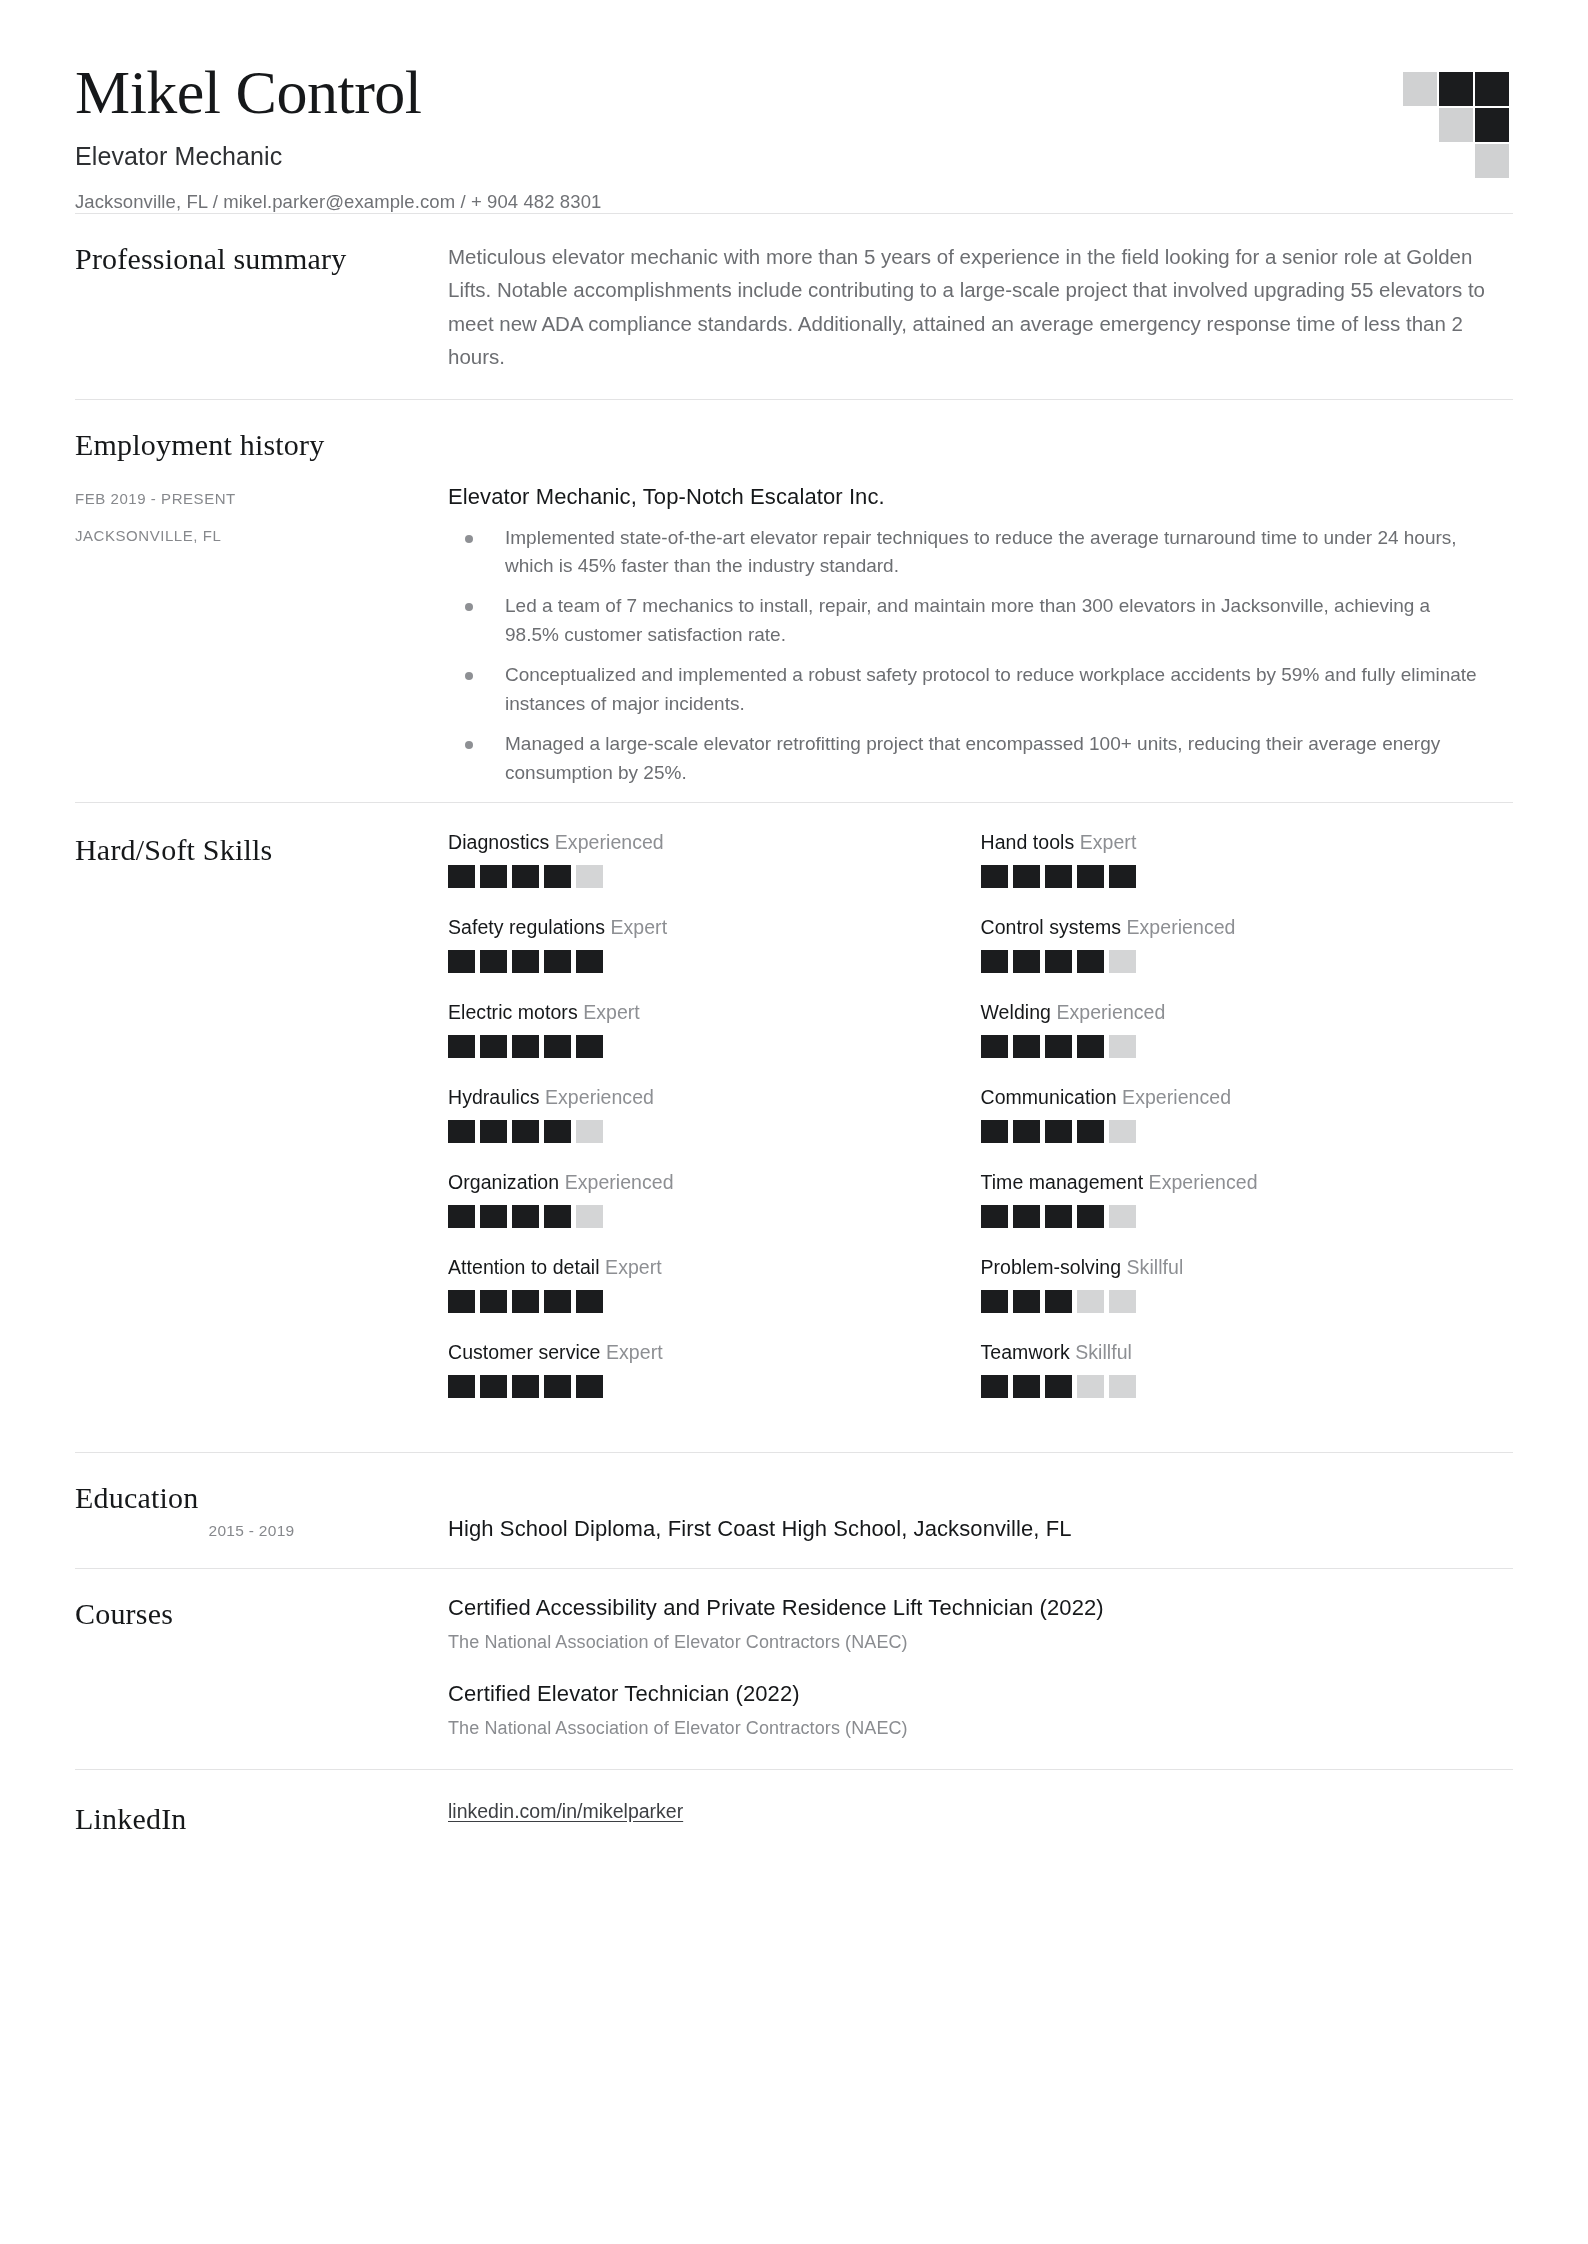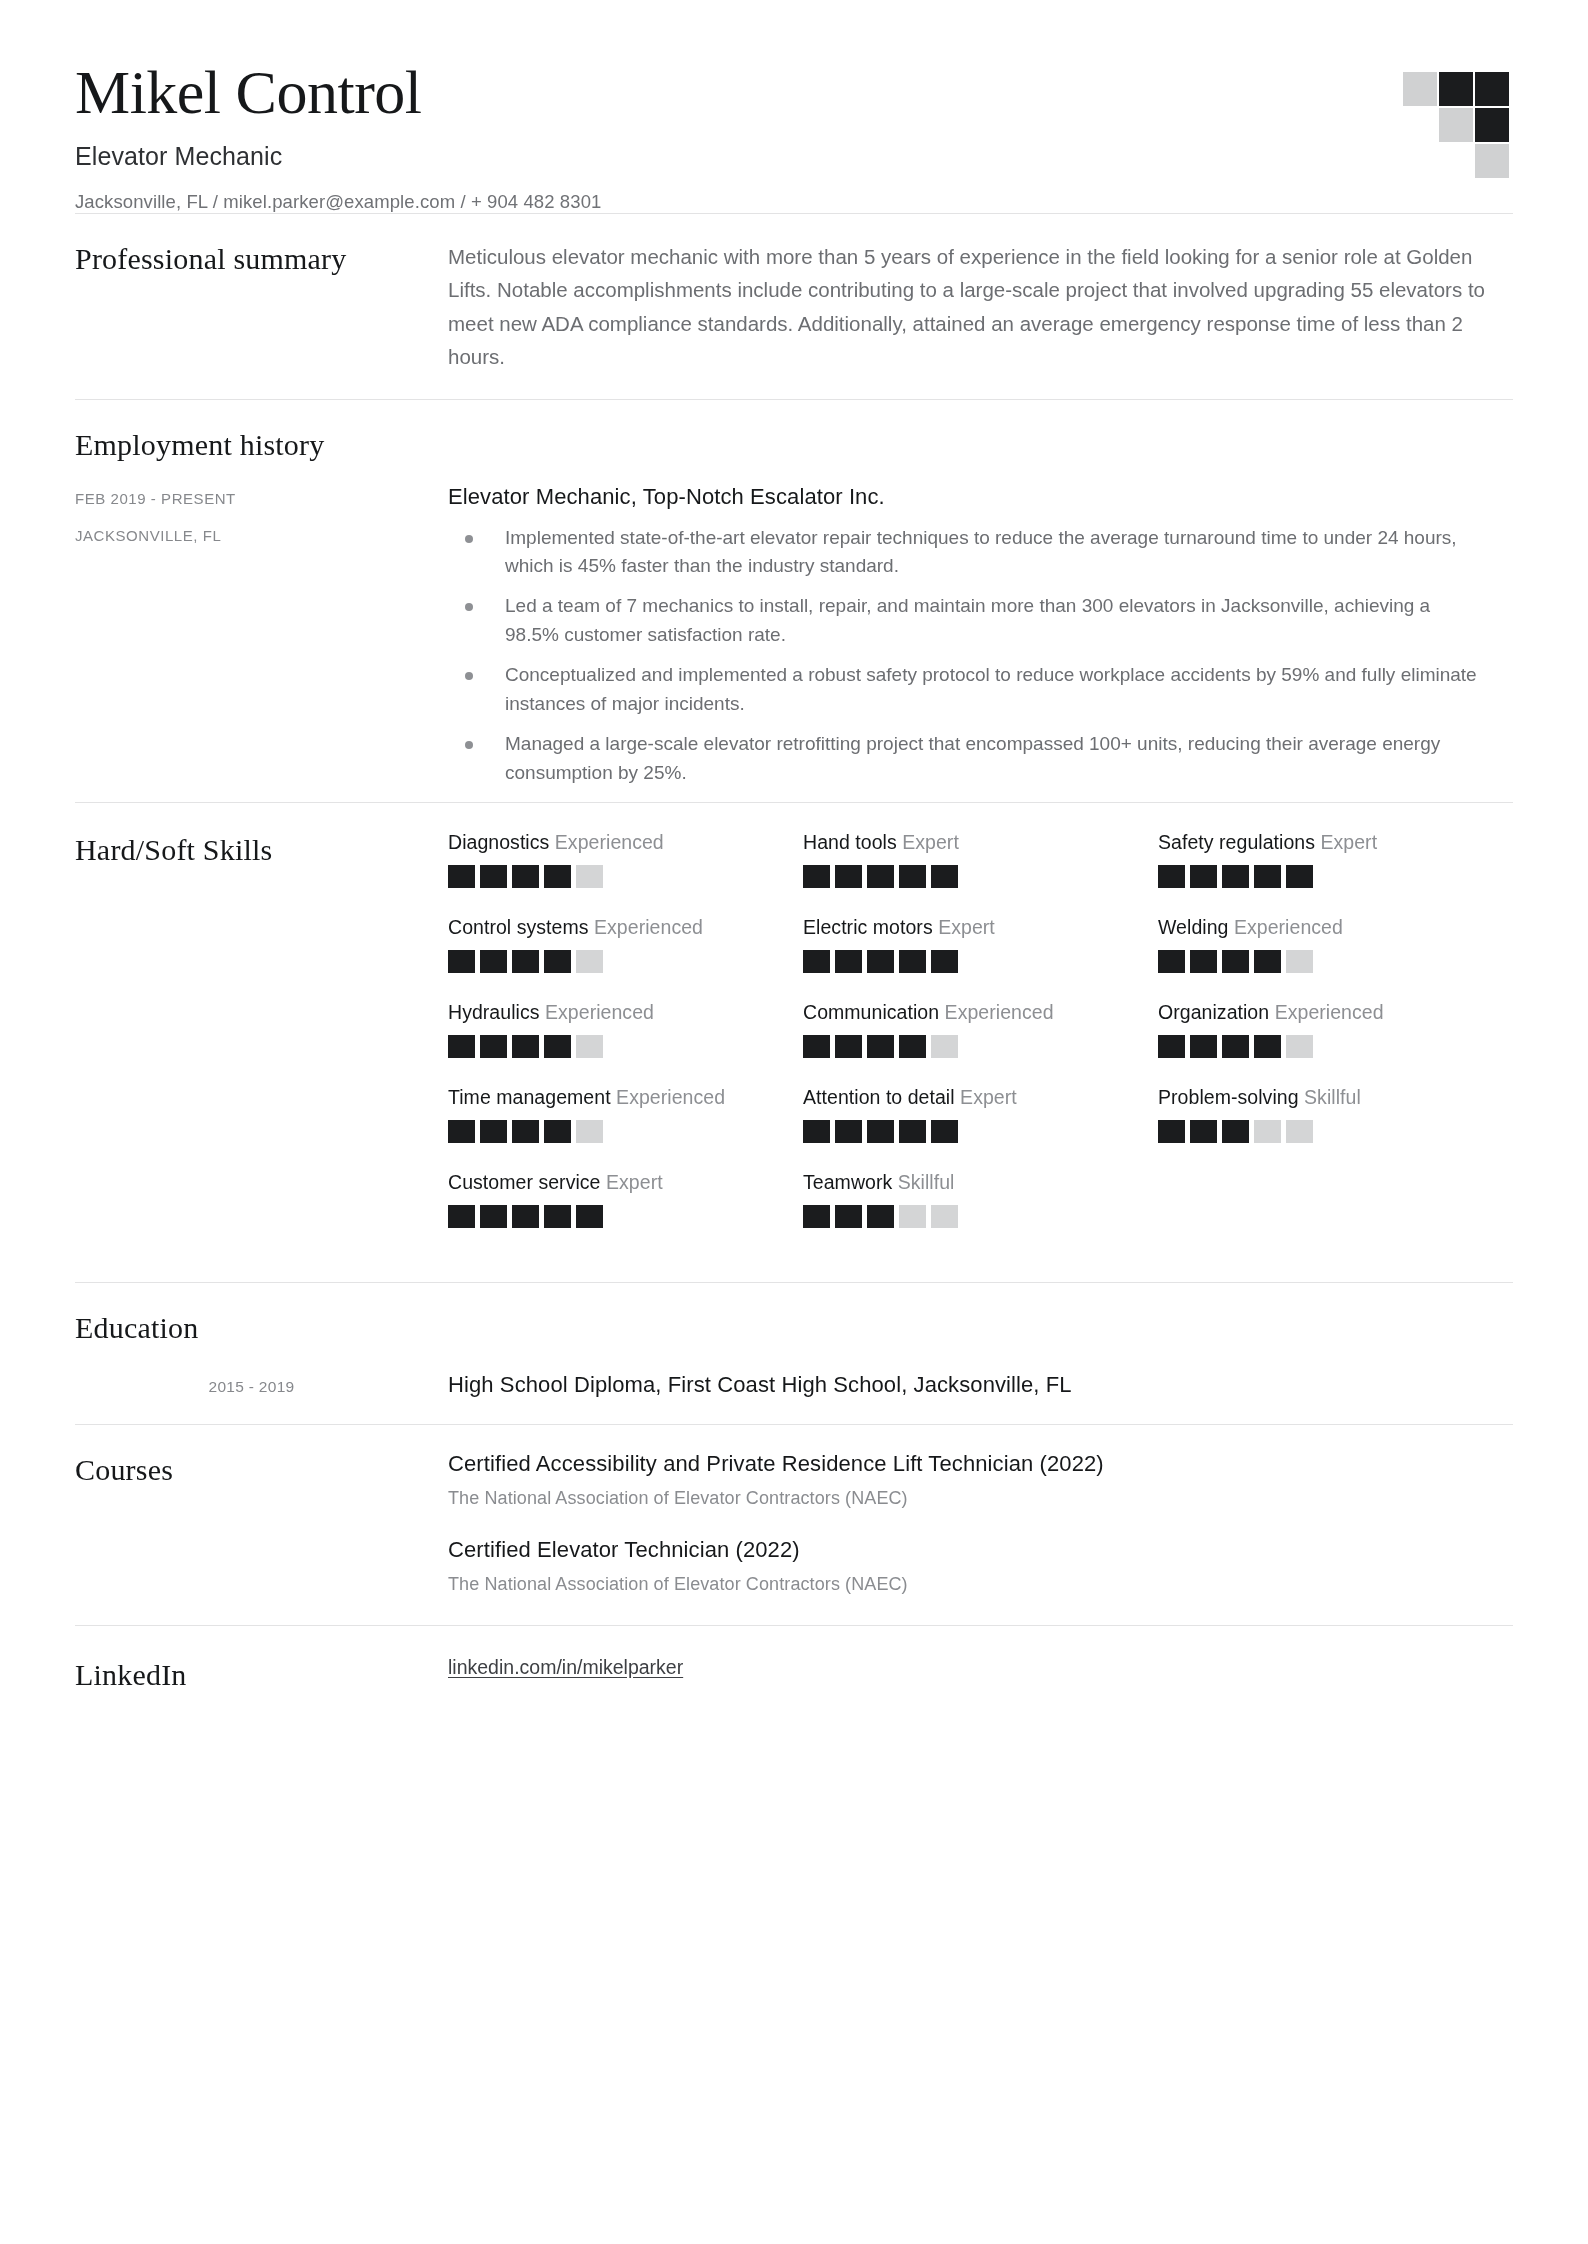--- a/index.html
+++ b/index.html
@@ -171,21 +171,21 @@
     height: 8px;
     border-radius: 50%;
     background: #8e9094;
   }
 
   
   .skills-section { padding-top: 28px; padding-bottom: 26px; }
 
   .skills-grid {
     display: grid;
-    grid-template-columns: 1fr 1fr 1fr;
+    grid-template-columns: 1fr 1fr;
     column-gap: 0px;
     row-gap: 0px;
   }
 
   .skill-item { margin-bottom: 28px; padding-right: 30px; }
 
   .skill-name {
     font-size: 19.5px;
     color: #16181a;
     margin-bottom: 11px;
@@ -454,21 +454,21 @@
               <div class="sq off"></div>
               <div class="sq off"></div>
             </div>
           </div>
         </div>
     </div>
   </div>
 
   <div class="divider"></div>
   <div class="section edu-section" style="display:block;">
-    <div class="section-title" style="margin-bottom:26px;">Education</div>
+    <div class="section-title" style="">Education</div>
     <div class="edu-entry">
       <div class="edu-meta">2015 - 2019</div>
       <div class="edu-degree">High School Diploma, First Coast High School, Jacksonville, FL</div>
     </div>
   </div>
 
   <div class="divider"></div>
   <div class="section courses-section">
     <div class="section-label">
       <div class="section-title">Courses</div>

